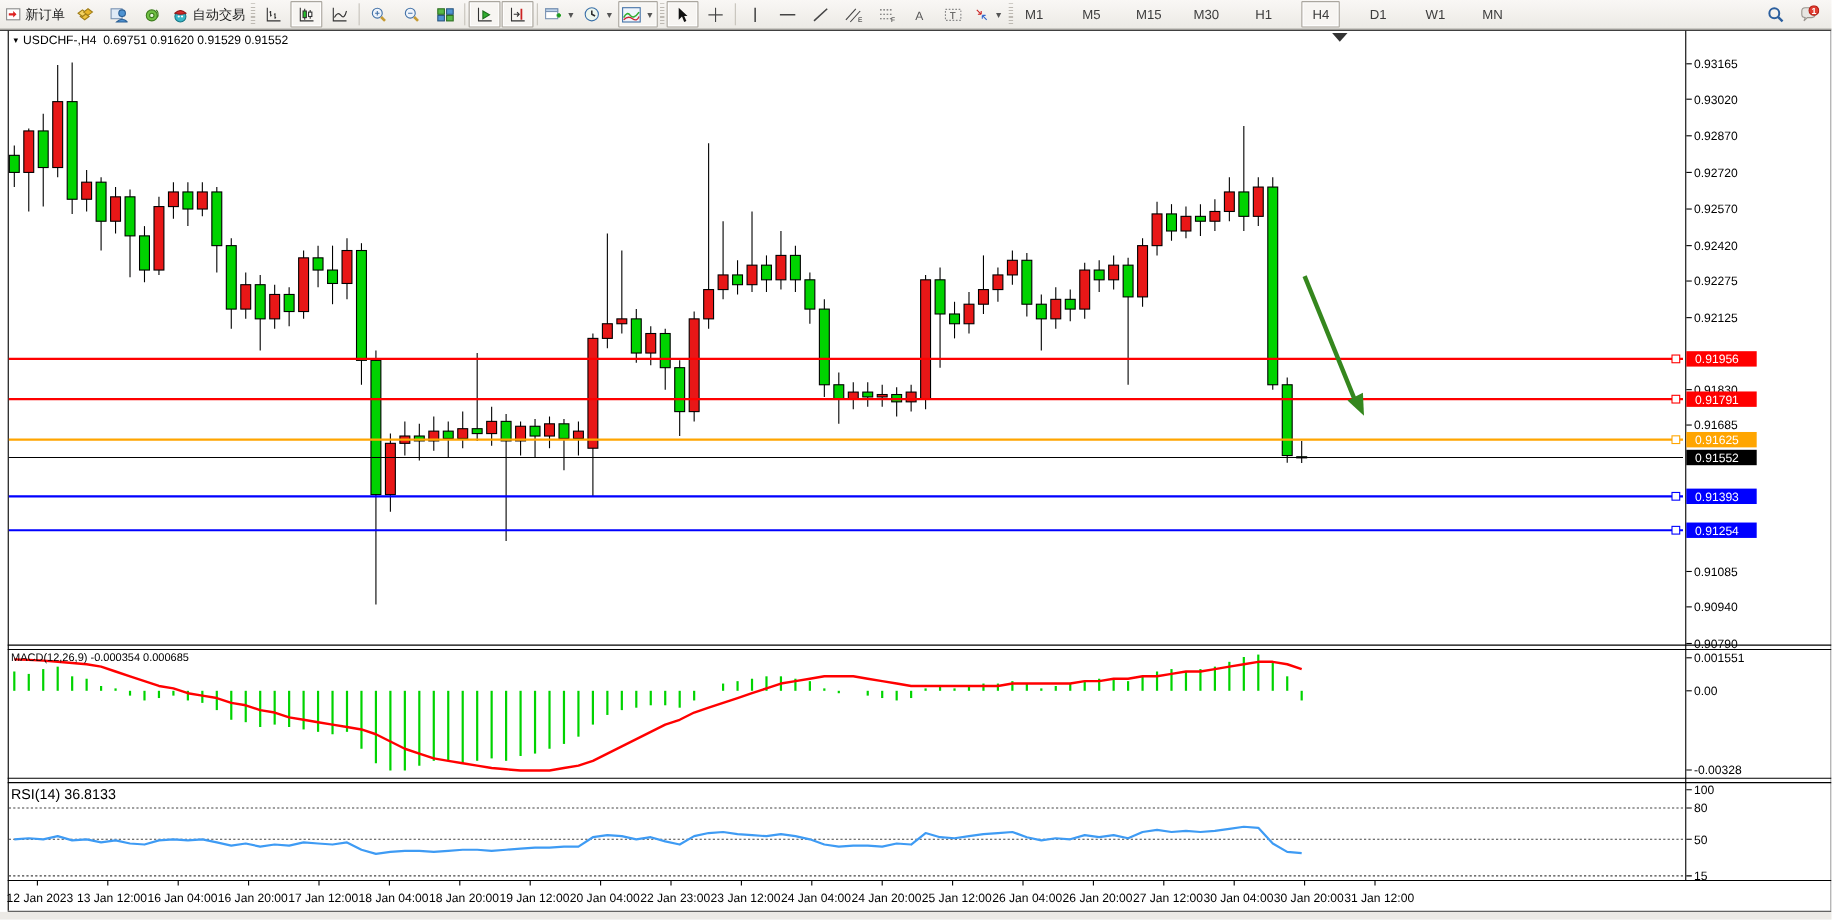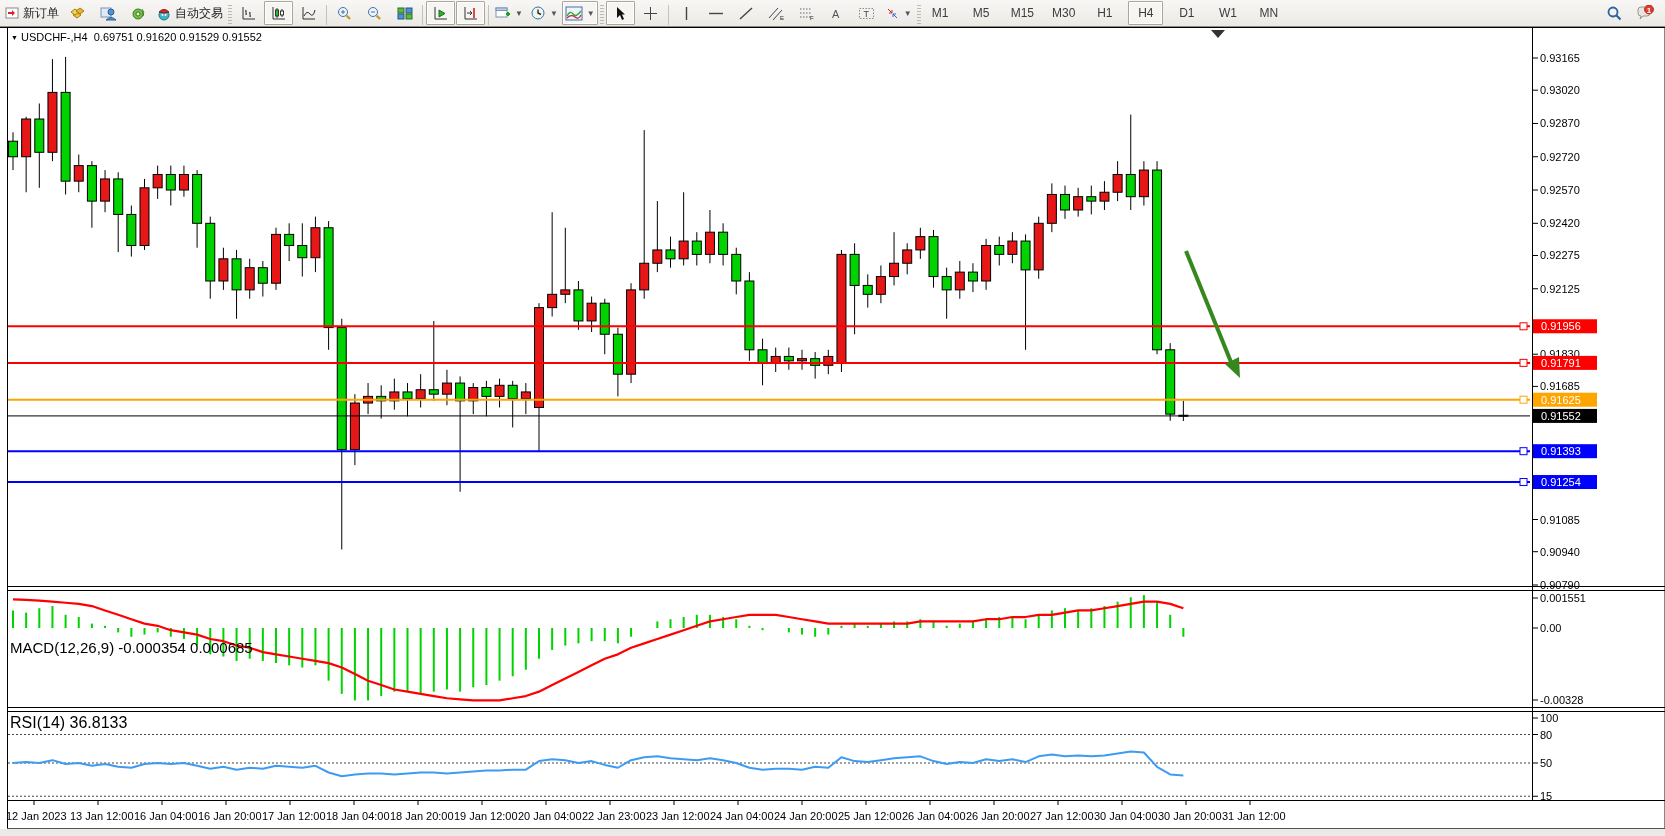--- a/index.html
+++ b/index.html
@@ -1,33 +1,33 @@
 <!DOCTYPE html>
 <html><head>
 <meta charset="utf-8">
 <style>
   html,body{margin:0;padding:0;width:1665px;height:836px;overflow:hidden;background:#fff;
     font-family:"Liberation Sans",sans-serif;-webkit-font-smoothing:antialiased;}
   .toolbar{position:absolute;left:0;top:0;width:1665px;height:27px;box-sizing:border-box;
-    display:flex;align-items:flex-end;padding:1px 6px 1px 2px;gap:1px;
+    display:flex;align-items:center;padding:1px 6px 1px 2px;gap:1px;
     background:linear-gradient(#f9f7f5,#eceae5);border-bottom:1px solid #8f8c86;z-index:5;}
   .tbtn{display:inline-flex;align-items:center;justify-content:center;height:22px;min-width:23px;
     padding:0 2px;border:1px solid transparent;border-radius:1px;font-size:12px;color:#333;gap:3px;}
   .tbtn.active{border-color:#aaa69e;background:#f7f5f2;box-shadow:inset 0 0 0 1px #ffffff;}
   .tf{padding:0 5px;color:#3c3c3c;}
   .sep{width:1px;height:20px;background:#c6c2bb;margin:0 2px;}
   .handle{width:4px;height:20px;margin:0 1px;
     background:repeating-linear-gradient(to bottom,#bdb9b2 0 1px,transparent 1px 3px);}
   .spacer{flex:1;}
   .cnlabel{font-size:12px;color:#222;}
   .caret{font-size:8px;color:#555;margin-left:1px;}
   .overlay{position:absolute;z-index:4;color:#000;white-space:pre;}
   #chart-title{left:11px;top:31px;font-size:11px;}
-  #macd-label{left:10px;top:593px;font-size:15px;margin-top:46px;}
-  #rsi-label{left:10px;top:714px;font-size:16px;}
+  #macd-label{left:10px;top:593px;font-size:10px;}
+  #rsi-label{left:10px;top:714px;font-size:13px;}
   #cv{position:absolute;left:0;top:0;z-index:1;}
   .bottom-strip{position:absolute;left:0;top:829px;width:1665px;height:7px;background:#eceae6;z-index:2;}
   svg text{font-family:"Liberation Sans",sans-serif;}
 </style>
 </head>
 <body>
 
 <div class="toolbar">
   <span class="tbtn">
     <svg width="15" height="14" viewBox="0 0 15 14">
@@ -213,21 +213,21 @@
   </span>
   <span class="tbtn">
     <svg width="15" height="15" viewBox="0 0 15 15">
       <path d="M3 3 L7 7 M7 7 L7 4 M7 7 L4 7" stroke="#c22" fill="none"></path>
       <path d="M12 12 L8 8 M8 8 L8 11 M8 8 L11 8" stroke="#36c" fill="none"></path>
     </svg>
     <span class="caret">▼</span>
   </span>
 
   <span class="handle"></span>
-  <span id="tf-group" style="display:inline-flex;gap:6px;">
+  <span id="tf-group" style="display:inline-flex;gap:17px;">
       <span class="tbtn tf">M1</span>
       <span class="tbtn tf">M5</span>
       <span class="tbtn tf">M15</span>
       <span class="tbtn tf">M30</span>
       <span class="tbtn tf">H1</span>
       <span class="tbtn tf active">H4</span>
       <span class="tbtn tf">D1</span>
       <span class="tbtn tf">W1</span>
       <span class="tbtn tf">MN</span>
     </span>

